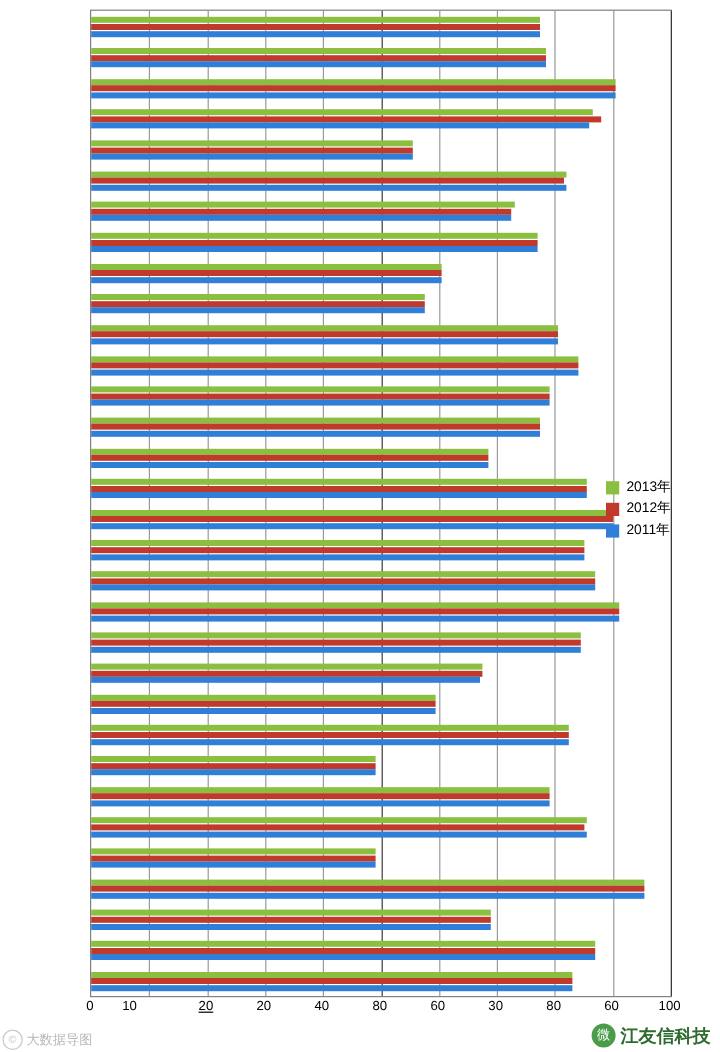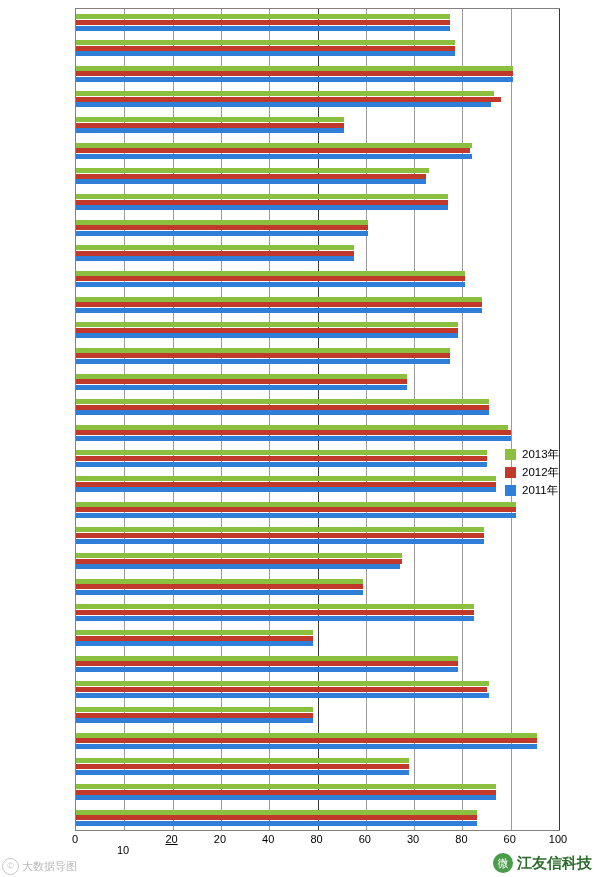--- a/index.html
+++ b/index.html
@@ -43,21 +43,20 @@
     font-size:11px;
     color:#000;
     transform:translateX(-50%);
     white-space:nowrap;
   }
   .legend{
     position:absolute;
     left:505px;top:400px;
     font-size:11px;
     color:#000;
-    margin-top:48px;
   }
   .legend-item{
     display:flex;align-items:center;
     margin-bottom:6px;
     height:12px;
   }
   .legend-swatch{
     width:11px;height:11px;margin-right:6px;display:inline-block;
   }
   .legend-label{line-height:11px;font-size:11.5px;}
@@ -199,21 +198,21 @@
         <div class="bar y2013" style="top: 5.32812px; width: 374.325px;"></div>
         <div class="bar y2012" style="top: 10.9281px; width: 374.325px;"></div>
         <div class="bar y2011" style="top: 16.5281px; width: 374.325px;"></div>
       </div>
   </div>
 
   <div id="cat-labels"></div>
 
   <div class="xaxis" id="xaxis">
       <div class="xtick" style="left: 0px;">0</div>
-      <div class="xtick" style="left: 48px; margin-top: 11px;">10</div>
+      <div class="xtick" style="left: 33px;">10</div>
       <div class="xtick" style="left: 96.6px; text-decoration: underline;">20</div>
       <div class="xtick" style="left: 144.9px;">20</div>
       <div class="xtick" style="left: 193.2px;">40</div>
       <div class="xtick" style="left: 241.5px;">80</div>
       <div class="xtick" style="left: 289.8px;">60</div>
       <div class="xtick" style="left: 338.1px;">30</div>
       <div class="xtick" style="left: 386.4px;">80</div>
       <div class="xtick" style="left: 434.7px;">60</div>
       <div class="xtick" style="left: 483px;">100</div>
     </div>

